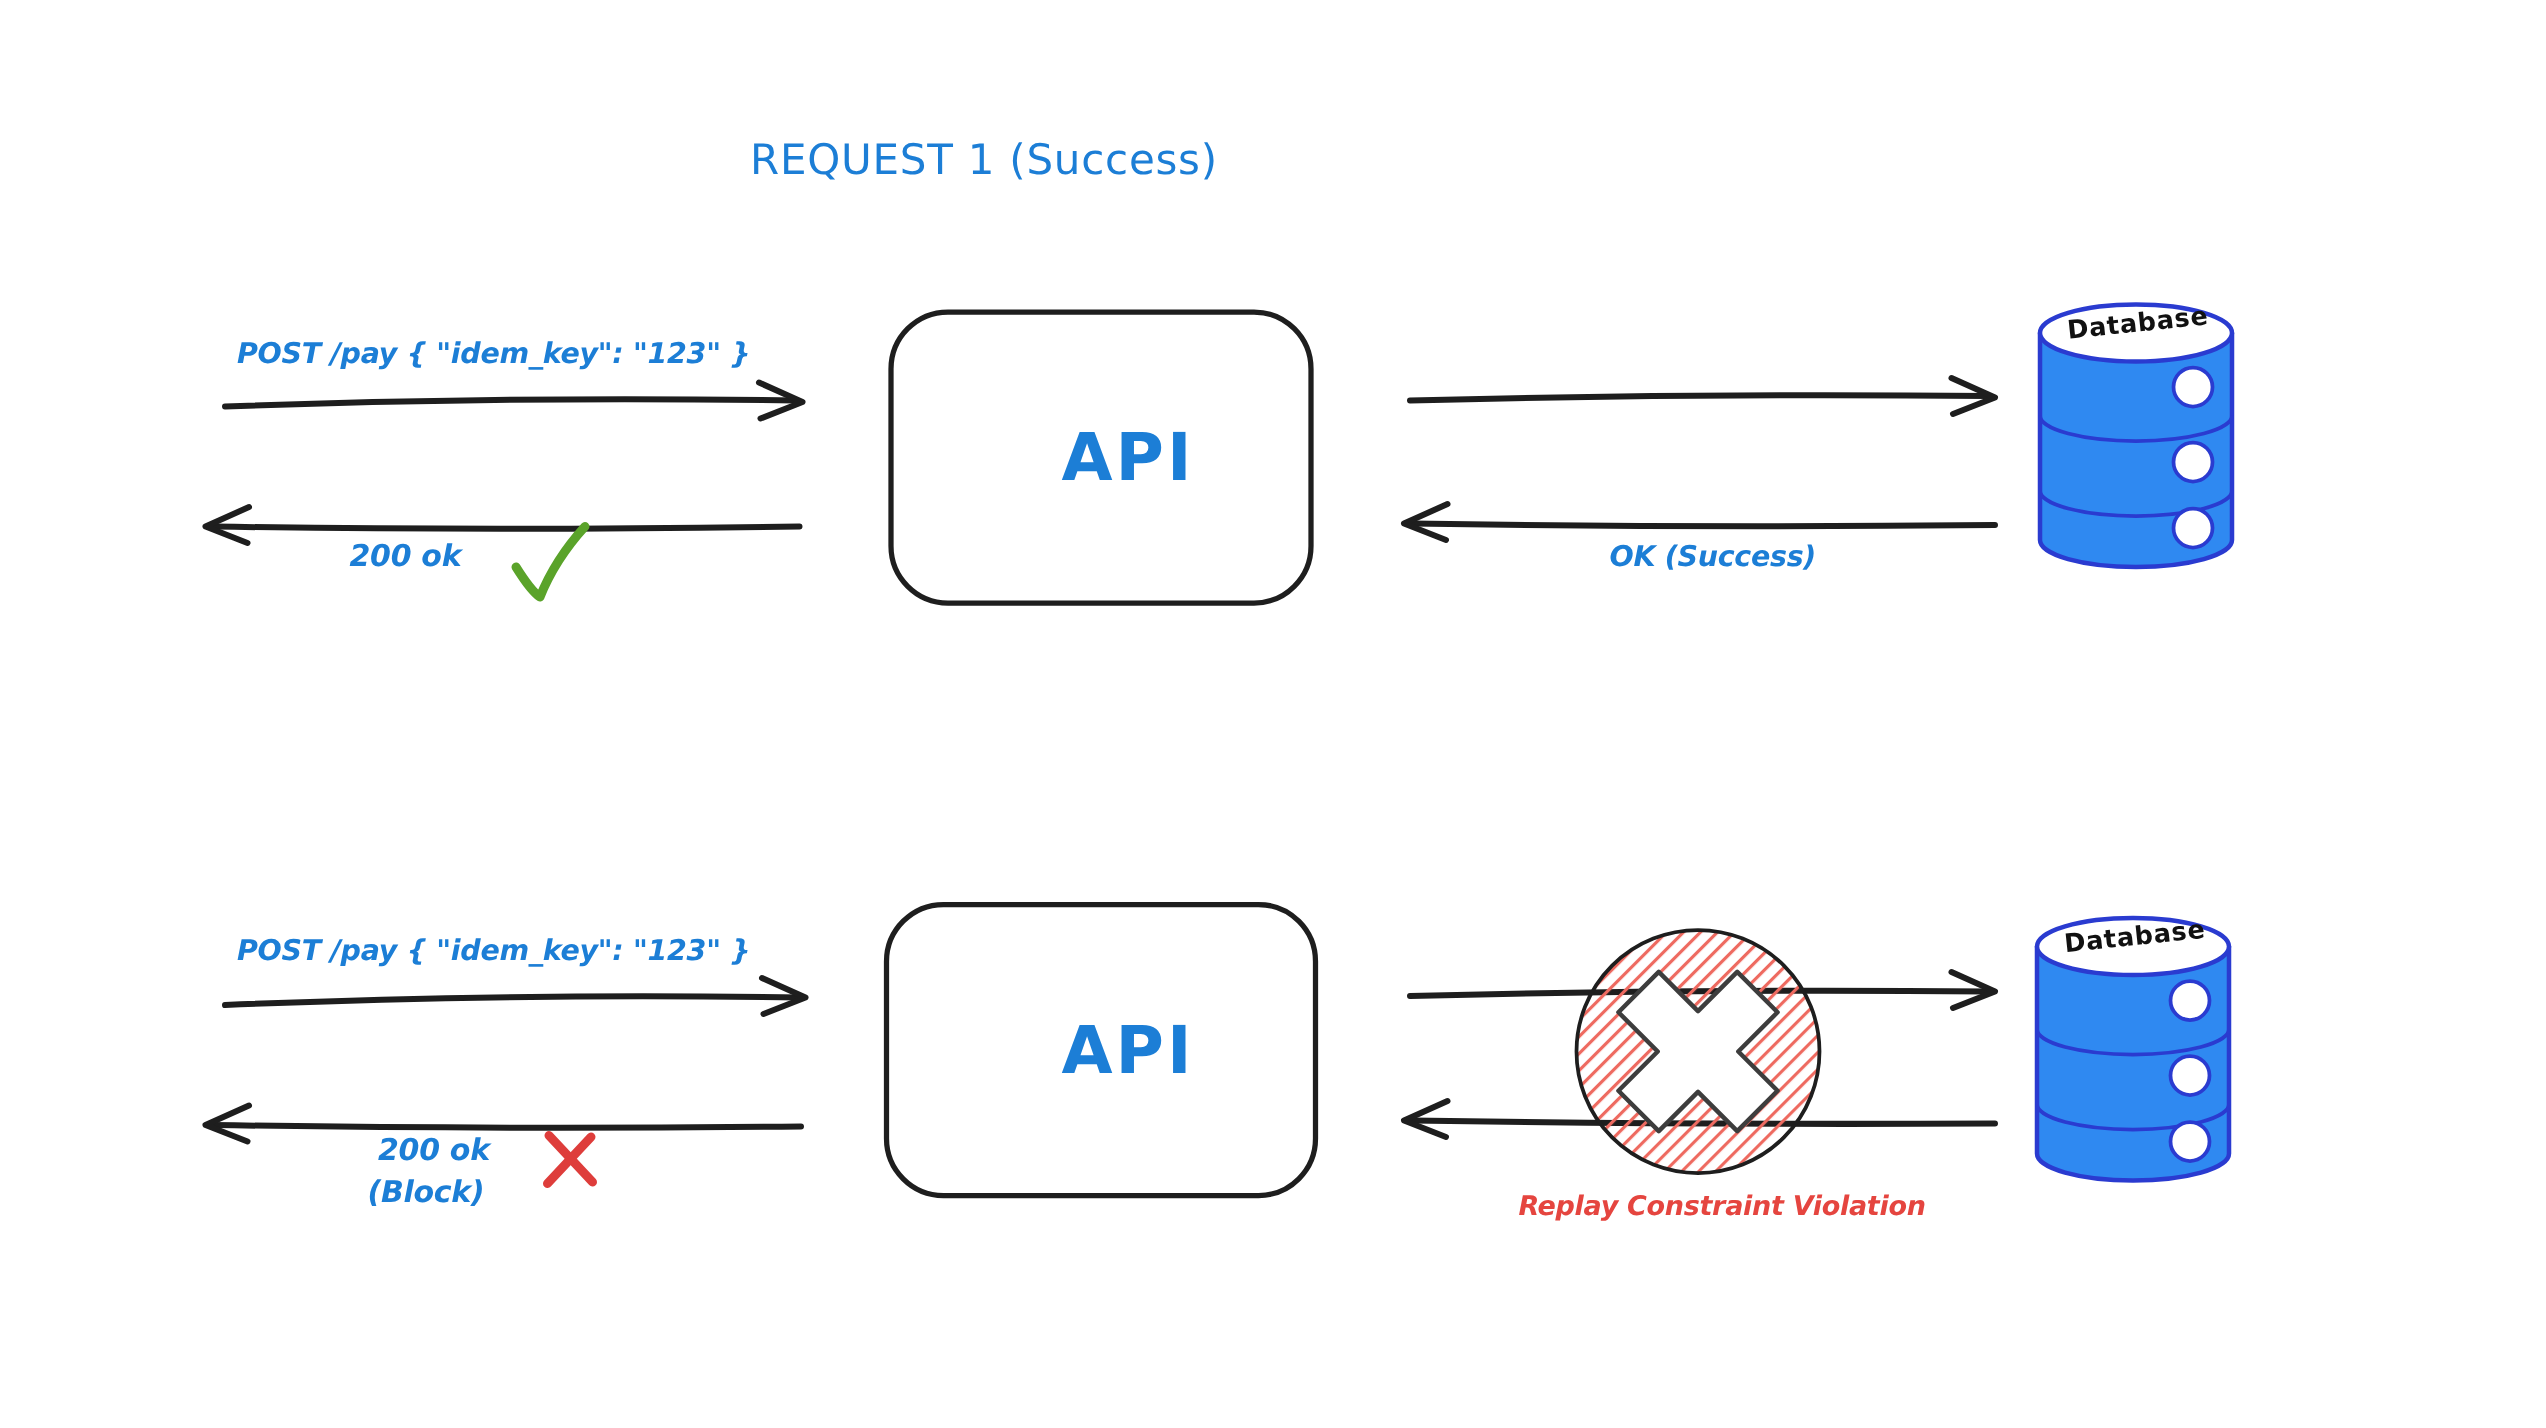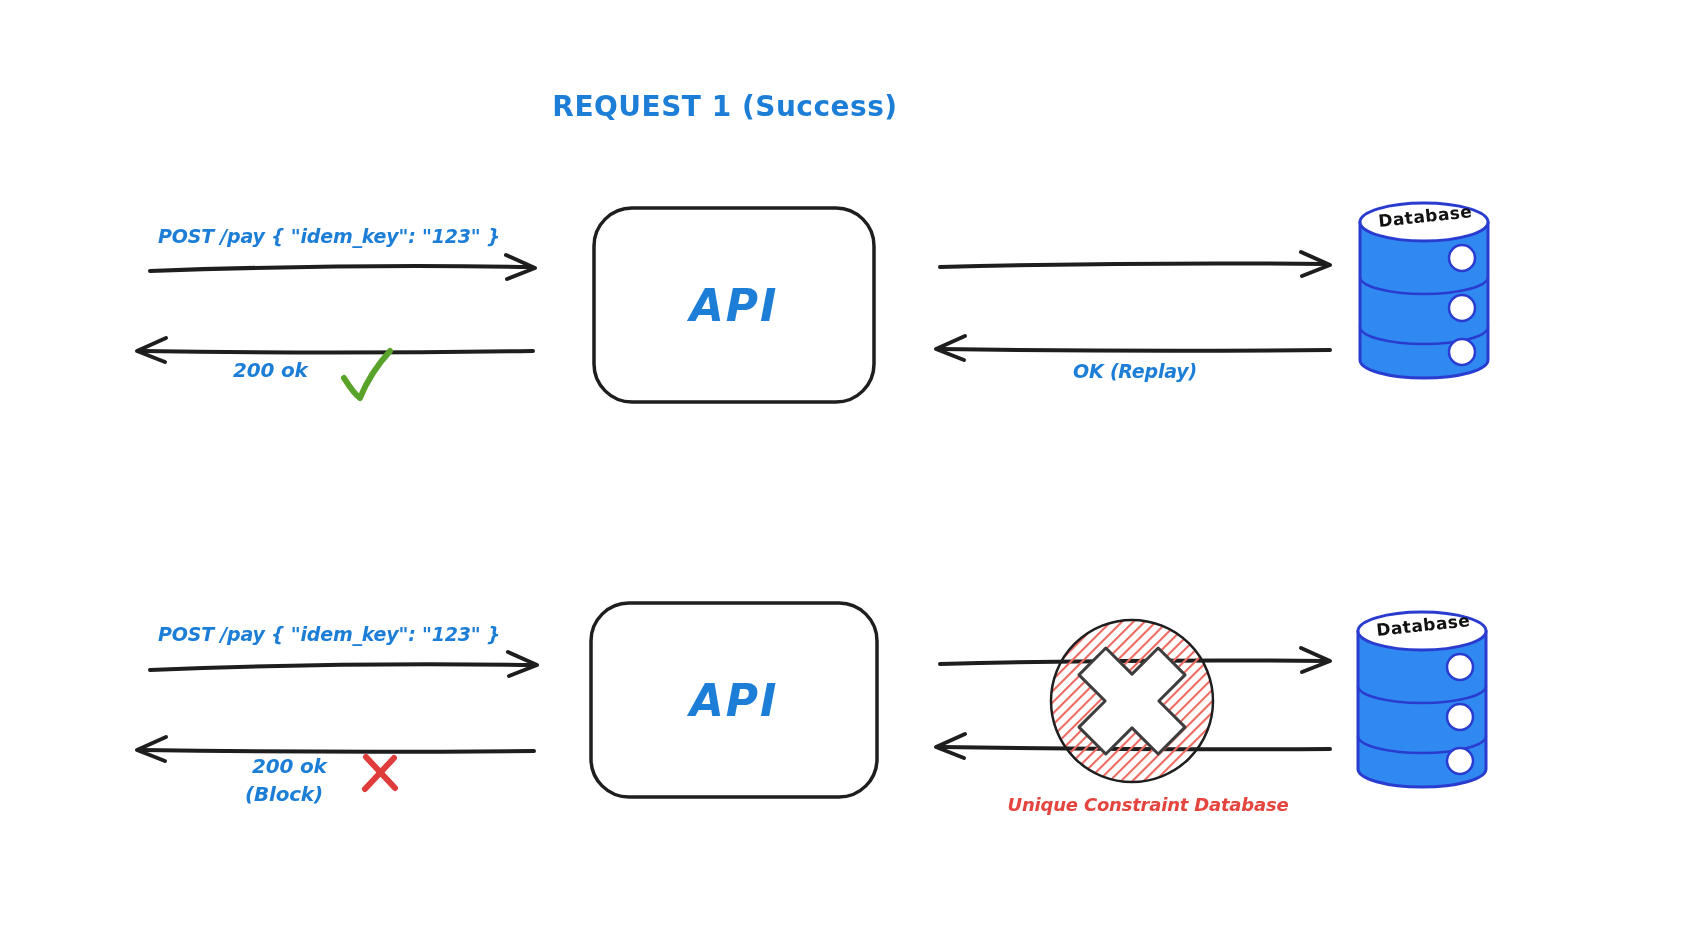--- a/index.html
+++ b/index.html
@@ -21,35 +21,36 @@
   .db-sep       { fill: none; stroke: var(--db_stroke); stroke-width: 2.5; }
   .db-dot       { fill: #ffffff; stroke: var(--db_stroke); stroke-width: 2.5; }
   .check        { stroke: var(--green); stroke-width: 6; fill: none; stroke-linecap: round; stroke-linejoin: round; }
   .xmark        { stroke: var(--red); stroke-width: 6; fill: none; stroke-linecap: round; }
   .block-circle { stroke: var(--ink); stroke-width: 2.5; fill: url(#hatch); }
   .block-x      { fill: #ffffff; stroke: #3d3d3d; stroke-width: 3; stroke-linejoin: round; }
 
   
   .txt { position: absolute; white-space: pre; }
   .title {
-    color: var(--blue); font-weight: bold; font-size: 28px;
-    letter-spacing: 0.5px; text-align: center;
+    color: var(--blue); font-weight: normal; font-size: 28px;
+    letter-spacing: 0.5px; 
   }
   .label-blue {
     color: var(--blue); font-weight: bold; font-size: 19px;
     font-style: italic; letter-spacing: -0.2px;
   }
   .label-red {
     color: var(--red_text); font-weight: bold; font-size: 18px;
     font-style: italic; letter-spacing: -0.2px;
   }
   .api-label {
     position: absolute; display: flex; align-items: center; justify-content: center;
-    color: var(--blue); font-weight: bold; font-style: italic; font-size: 44px;
+    color: var(--blue); font-weight: bold; font-size: 44px;
     letter-spacing: 2px;
+    padding-left: 18px;
   }
   .db-label {
     color: #111111; font-weight: bold; font-size: 17px;
     transform: rotate(-6deg); letter-spacing: 0.5px;
   }
 </style>
 </head>
 <body>
 
 <div id="canvas">
@@ -139,29 +140,29 @@
   </svg>
 
   <div class="txt title" style="left:500px; top:90px; width:450px;">REQUEST 1 (Success)</div>
 
   <div class="txt label-blue" style="left:158px; top:225px;">POST /pay { "idem_key": "123" }</div>
 
   <div class="txt label-blue" style="left:233px; top:358px; font-size:20px;">200 ok</div>
 
   <div class="api-label" style="left:594px; top:208px; width:280px; height:194px;">API</div>
 
-  <div class="txt label-blue" style="left:1073px; top:360px;">OK (Replay)</div>
+  <div class="txt label-blue" style="left:1073px; top:360px;">OK (Success)</div>
 
   <div class="txt db-label" style="left:1378px; top:206px;">Database</div>
 
 
   <div class="txt label-blue" style="left:158px; top:623px;">POST /pay { "idem_key": "123" }</div>
 
   <div class="txt label-blue" style="left:252px; top:754px; font-size:20px;">200 ok</div>
   <div class="txt label-blue" style="left:245px; top:782px; font-size:20px;">(Block)</div>
 
   <div class="api-label" style="left:591px; top:603px; width:286px; height:194px;">API</div>
 
-  <div class="txt label-red" style="left:998px; top:794px; width:300px; text-align:center;">Unique Constraint Database</div>
+  <div class="txt label-red" style="left:998px; top:794px; width:300px; text-align:center;">Replay Constraint Violation</div>
 
   <div class="txt db-label" style="left:1376px; top:615px;">Database</div>
 
 </div>
 
 </body></html>

